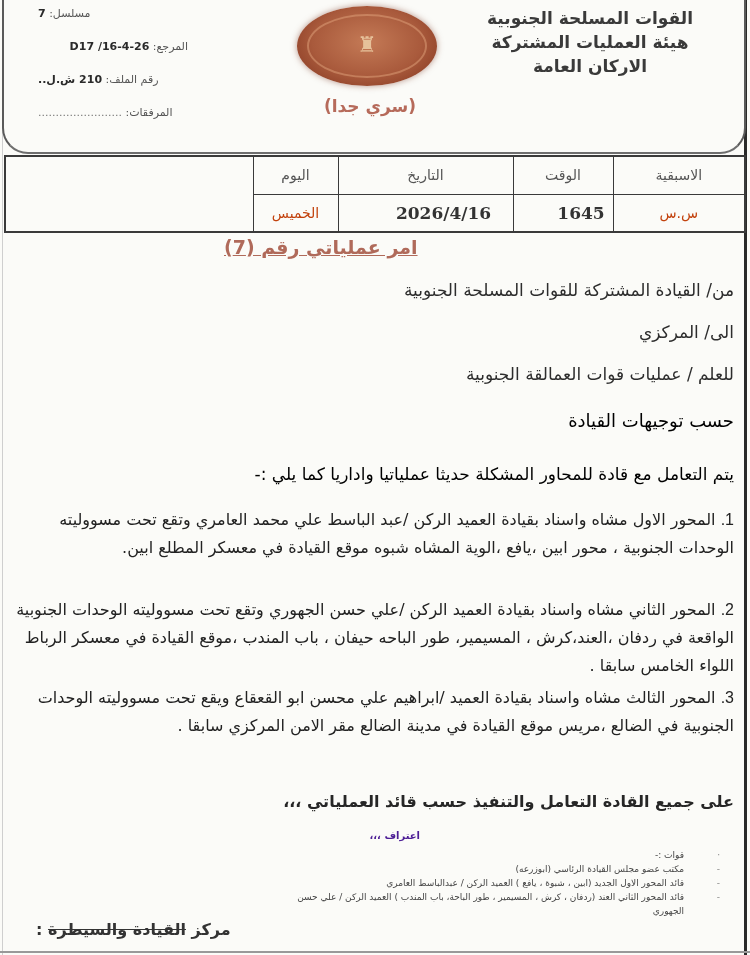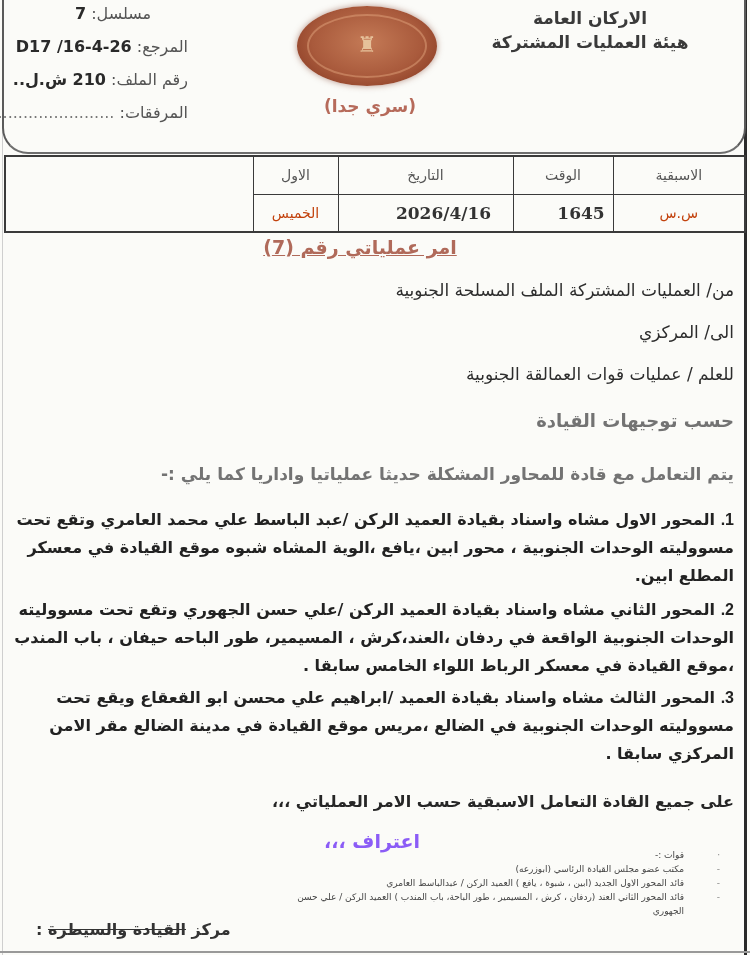--- a/index.html
+++ b/index.html
@@ -21,22 +21,22 @@
       border: 2px solid #5a5a5a; border-top: none; border-radius: 0 0 26px 26px;
       border-bottom-color: #6e6e6e;
     }
     .org-block {
       position: absolute; right: 40px; top: 6px; width: 240px; direction: rtl; text-align: center;
       font-size: 17px; line-height: 24px; color: #3a3a3a; font-weight: bold;
     }
     .org-block div { white-space: nowrap; }
 
     .meta-block {
-      position: absolute; left: 38px; top: 2px; width: 150px; direction: rtl; text-align: center;
-      font-size: 16px; color: #3a3a3a;
+      position: absolute; left: 38px; top: 2px; width: 150px; direction: rtl; text-align: left;
+      font-size: 11px; color: #3a3a3a;
     }
     .meta-row { height: 24px; line-height: 24px; white-space: nowrap; margin-bottom: 9px; }
     .meta-row .lbl { color: #555; }
     .meta-row .val { font-weight: bold; color: #2a2a2a; }
     .meta-dots { letter-spacing: 1px; color: #777; }
 
     .seal {
       position: absolute; left: 297px; top: 6px; width: 140px; height: 80px;
       border-radius: 50%;
       background: radial-gradient(ellipse at 50% 45%, #c47a56 0%, #a95a3c 55%, #8c3e26 85%, #7a3420 100%);
@@ -62,42 +62,42 @@
     }
     .info-table td {
       border: 1.5px solid #3a3a3a; text-align: center; font-size: 14px; color: #c2410c;
       height: 37px;
     }
     .info-table .hd { font-size: 14px; color: #555; }
     .info-table .val { font-family: "DejaVu Serif", "Liberation Serif", serif; font-size: 17px; font-weight: bold; color: #333; padding-left: 36px; }
     .info-table .blank { border-top: none; border-bottom: none; border-left: none; }
 
     .order-title {
-      position: absolute; left: 240px; top: 236px; width: 240px; text-align: center;
+      position: absolute; left: 224px; top: 236px; width: 240px; text-align: left;
       direction: rtl; font-size: 19px; color: #b06a5a; text-decoration: underline; font-weight: bold;
     }
 
     
     .body-line {
       position: absolute; right: 16px; direction: rtl; text-align: right; font-size: 17px;
       color: #2d2d2d; white-space: nowrap;
     }
-    .bold { font-weight: bold; color: #737373; }
+    .bold { font-weight: normal; color: #000000; }
 
     .item {
       position: absolute; right: 16px; width: 722px; direction: rtl; text-align: right;
-      font-size: 16px; line-height: 28px; color: #222; font-weight: bold;
+      font-size: 16px; line-height: 28px; color: #222; font-weight: normal;
     }
     .item .num { font-family: "Liberation Sans", sans-serif; }
 
     .closing {
       position: absolute; right: 16px; direction: rtl; font-size: 16px; font-weight: bold; color: #262626; white-space: nowrap;
     }
     .ack {
-      position: absolute; right: 330px; direction: rtl; font-size: 19px; font-weight: bold; color: #8b5cf6; white-space: nowrap; margin-left: 32px;
+      position: absolute; right: 330px; direction: rtl; font-size: 10px; font-weight: bold; color: #4c1d95; white-space: nowrap; margin-left: 32px;
     }
 
     .notes {
       position: absolute; right: 30px; top: 848px; width: 450px; direction: rtl; text-align: right;
       font-size: 9px; line-height: 14px; color: #444;
     }
     .notes .note { position: relative; padding-right: 36px; }
     .notes .bullet { position: absolute; right: 0; color: #888; }
 
     .signature {
@@ -109,22 +109,23 @@
 </head>
 <body>
 
 <div class="page">
   <div class="edge-left"></div>
   <div class="edge-right"></div>
 
   <div class="header-frame"></div>
 
   <div class="org-block">
+    <div>القوات المسلحة الجنوبية</div>
+    <div>هيئة العمليات المشتركة</div>
     <div>الاركان العامة</div>
-    <div>هيئة العمليات المشتركة</div>
   </div>
 
   <div class="seal">
     <div class="seal-ring"></div>
     <div class="seal-emblem">♜</div>
   </div>
   <div class="secret-label">(سري جدا)</div>
 
   <div class="meta-block">
     <div class="meta-row">
@@ -144,55 +145,55 @@
       <span class="meta-dots">........................</span>
     </div>
   </div>
 
   <table class="info-table">
     <tbody>
         <tr>
       <td class="hd" style="width:132px">الاسبقية</td>
       <td class="hd" style="width:100px">الوقت</td>
       <td class="hd" style="width:175px">التاريخ</td>
-      <td class="hd" style="width:85px">الاول</td>
+      <td class="hd" style="width:85px">اليوم</td>
       <td class="blank"></td>
     </tr>
     <tr>
       <td>س.س</td>
       <td class="val">1645</td>
       <td class="val">2026/4/16</td>
       <td>الخميس</td>
       <td class="blank"></td>
     </tr>
   </tbody>
     </table>
 
   <div class="order-title">امر عملياتي رقم (7)</div>
 
-  <div class="body-line" style="top:280px;">من/ العمليات المشتركة الملف المسلحة الجنوبية</div>
+  <div class="body-line" style="top:280px;">من/ القيادة المشتركة للقوات المسلحة الجنوبية</div>
   <div class="body-line" style="top:322px;">الى/ المركزي</div>
   <div class="body-line" style="top:364px;">للعلم / عمليات قوات العمالقة الجنوبية</div>
   <div class="body-line bold" style="top:410px; font-size:18px;">حسب توجيهات القيادة</div>
   <div class="body-line bold" style="top:464px; font-size:17px;">يتم التعامل مع قادة للمحاور المشكلة حديثا عملياتيا واداريا كما يلي :-</div>
 
   <div class="item" style="top:506px;">
     <span class="num">1.</span>
     <span>المحور الاول مشاه واسناد بقيادة العميد الركن /عبد الباسط علي محمد العامري وتقع تحت مسووليته الوحدات الجنوبية ، محور ابين ،يافع ،الوية المشاه شبوه موقع القيادة في معسكر المطلع ابين.</span>
   </div>
   <div class="item" style="top:596px;">
     <span class="num">2.</span>
     <span>المحور الثاني مشاه واسناد بقيادة العميد الركن /علي حسن الجهوري وتقع تحت مسووليته الوحدات الجنوبية الواقعة في ردفان ،العند،كرش ، المسيمير، طور الباحه حيفان ، باب المندب ،موقع القيادة في معسكر الرباط اللواء الخامس سابقا .</span>
   </div>
   <div class="item" style="top:684px;">
     <span class="num">3.</span>
     <span>المحور الثالث مشاه واسناد بقيادة العميد /ابراهيم علي محسن ابو القعقاع ويقع تحت مسووليته الوحدات الجنوبية في الضالع ،مريس موقع القيادة في مدينة الضالع مقر الامن المركزي سابقا .</span>
   </div>
 
-  <div class="closing" style="top:792px;">على جميع القادة التعامل الاسبقية حسب الامر العملياتي ،،،</div>
+  <div class="closing" style="top:792px;">على جميع القادة التعامل والتنفيذ حسب قائد العملياتي ،،،</div>
   <div class="ack" style="top:830px;">اعتراف ،،،</div>
 
   <div class="notes">
     <div class="note">
       <span class="bullet">·</span>
       <span>قوات :-</span>
     </div>
     <div class="note">
       <span class="bullet">-</span>
       <span>مكتب عضو مجلس القيادة الرئاسي (ابوزرعه)</span>

